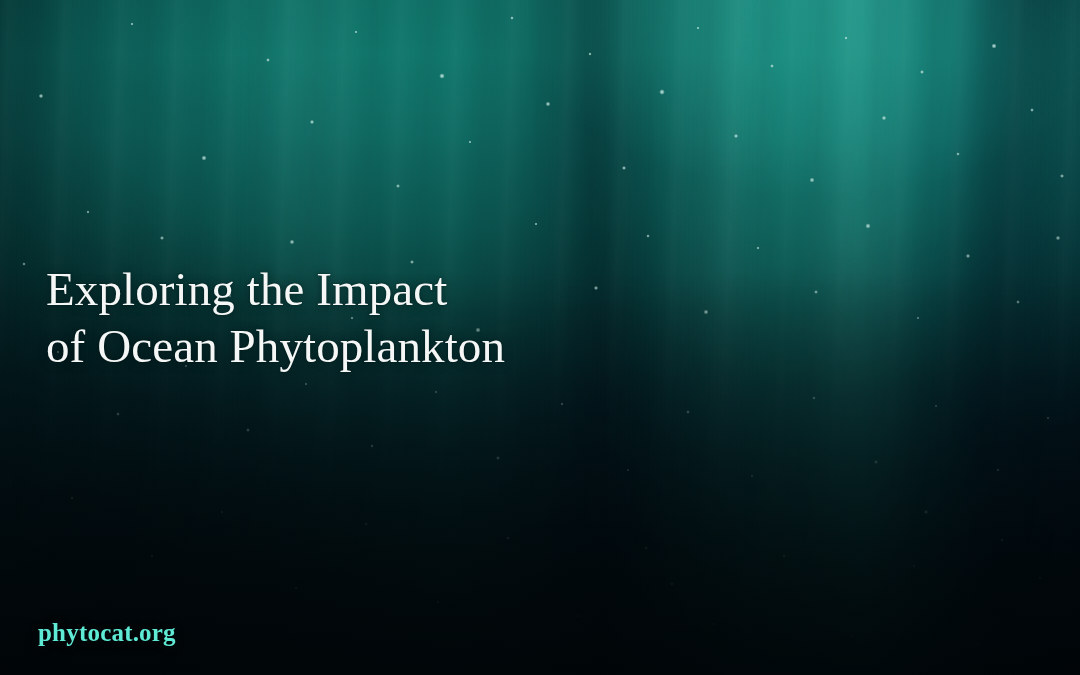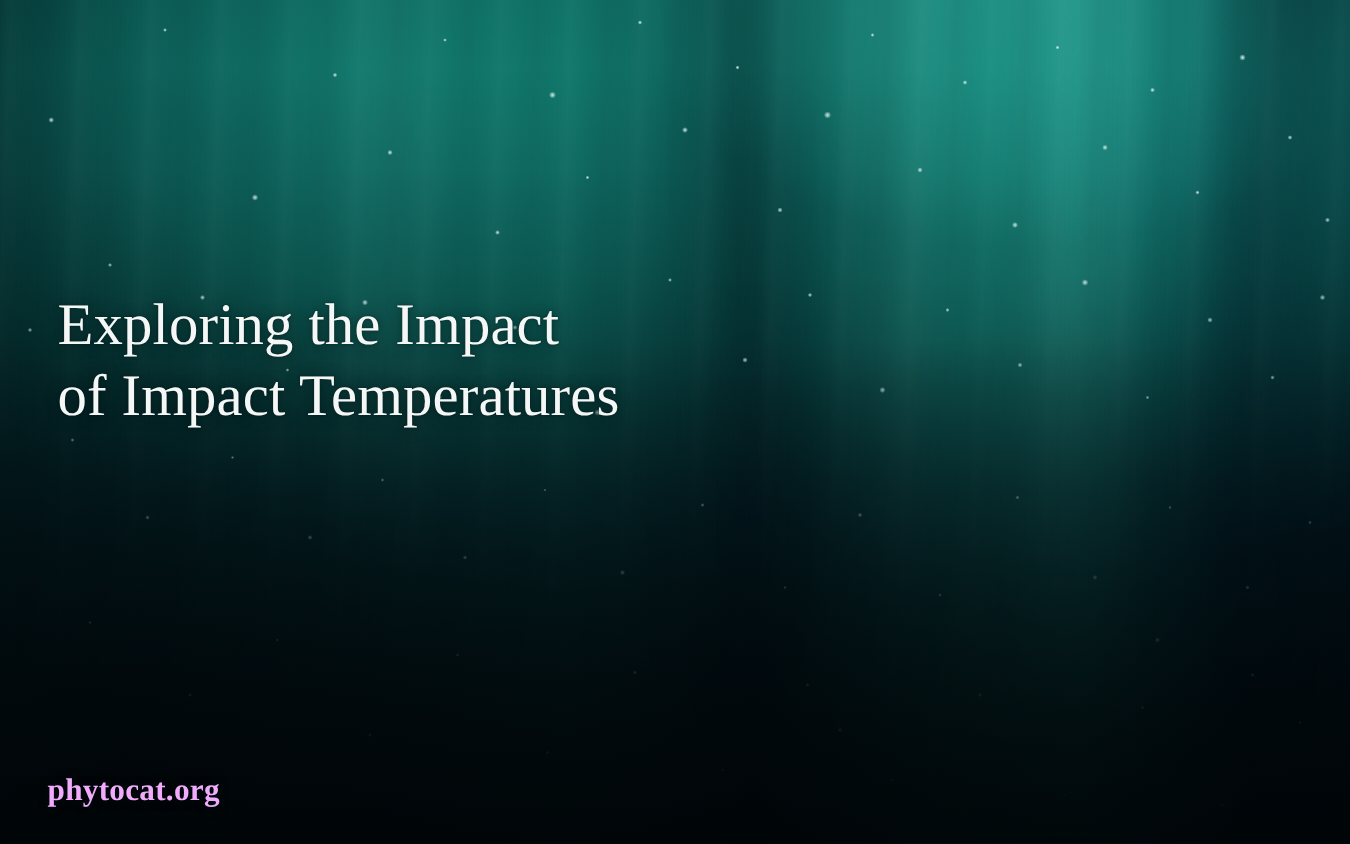--- a/index.html
+++ b/index.html
@@ -109,39 +109,39 @@
 
   
   #content {
     position: absolute;
     inset: 0;
   }
 
   #title {
     position: absolute;
     left: 46px;
-    top: 232px;
+    top: 261px;
     width: 720px;
     margin: 0;
     color: #f4f7f5;
     font-family: "Liberation Serif", "DejaVu Serif", serif;
     font-size: 47px;
     font-weight: 400;
     line-height: 57px;
     letter-spacing: 0.1px;
     text-shadow: 0 1px 10px rgba(0, 18, 20, 0.55), 0 0 2px rgba(0, 20, 22, 0.5);
   }
   #title .tline { display: block; white-space: nowrap; }
 
   #site {
     position: absolute;
     left: 38px;
     top: 619px;
     margin: 0;
-    color: #f0abfc;
+    color: #5eead4;
     font-family: "Liberation Serif", "DejaVu Serif", serif;
     font-size: 25px;
     font-weight: 700;
     letter-spacing: 0.2px;
     text-shadow: 0 1px 8px rgba(0, 14, 16, 0.7);
   }
 </style>
 </head>
 <body>
 
@@ -253,19 +253,19 @@
           <circle cx="672" cy="584" r="1.9"></circle>
       </g>
     </svg>
   </div>
 
   <div class="bg-layer" id="bg-vignette"></div>
 
   <div id="content">
     <h1 id="title">
       <span class="tline">Exploring the Impact</span>
-      <span class="tline">of Impact Temperatures</span>
+      <span class="tline">of Ocean Phytoplankton</span>
     </h1>
 
     <div id="site">phytocat.org</div>
   </div>
 
 </div>
 
 </body></html>

